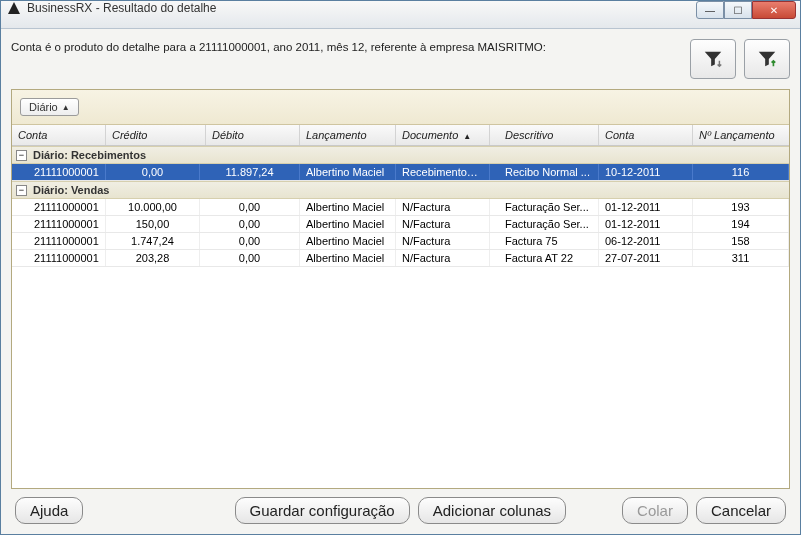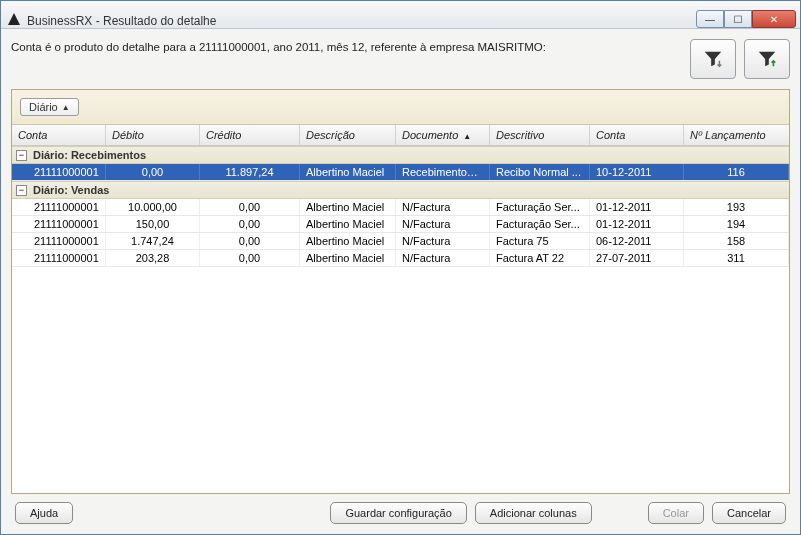--- a/index.html
+++ b/index.html
@@ -18,21 +18,21 @@
     background: #fff;
     border: 1px solid #5a7fa0;
     display: flex;
     flex-direction: column;
   }
   .titlebar {
     height: 28px;
     background: linear-gradient(#f8f8f8, #e4e8ec);
     border-bottom: 1px solid #b8c4d0;
     display: flex;
-    align-items: flex-end;
+    align-items: flex-start;
     padding: 0 4px 0 6px;
   }
   .titlebar .icon { margin-right: 6px; }
   .titlebar .title { flex: 1; font-size: 12px; color: #333; }
   .winbtns { display: flex; gap: 0; }
   .winbtn {
     width: 28px; height: 18px;
     border: 1px solid #7a8fa6;
     background: linear-gradient(#f5f8fb,#d8e2ec);
     display:flex; align-items:center; justify-content:center;
@@ -101,21 +101,21 @@
     white-space: nowrap;
     overflow:hidden;
     text-overflow: ellipsis;
     font-style: italic;
   }
   .c-conta  { width: 94px; }
   .c-deb    { width: 94px; text-align:left; }
   .c-cred   { width: 100px; text-align:left; }
   .c-desc   { width: 96px; }
   .c-doc    { width: 94px; }
-  .c-descv  { width: 100px; }
+  .c-descv  { width: 100px; margin-left: 9px; }
   .c-data   { width: 94px; }
   .c-lanc   { flex:1; text-align:left; border-right:none; }
   .tri-sm { font-size:8px; margin-left:2px; }
   .body { flex:1; overflow:auto; background:#fff; font-size:11px; }
   .grouprow {
     background: linear-gradient(#f0eee3,#e8e4d0);
     border-top: 1px solid #d6cfae;
     border-bottom: 1px solid #d6cfae;
     padding: 2px 4px;
     display:flex; align-items:center;
@@ -143,23 +143,23 @@
     color:#fff;
   }
   .row.selected .cell { border-right:1px solid #4a7acb; }
   .footerbar {
     display:flex; align-items:center; gap:8px;
     padding: 8px 4px 2px 4px;
   }
   .btn {
     border: 1px solid #8a8a8a;
     background: linear-gradient(#fdfdfd,#e6e6e6);
-    border-radius: 5px;
+    border-radius: 10px;
     padding: 4px 14px;
-    font-size: 11px;
+    font-size: 15px;
     color:#222;
     cursor: default;
   }
   .btn.disabled { color:#999; }
   .spacer { flex:1; }
 </style>
 </head>
 <body>
 
 <div class="window">
@@ -199,23 +199,23 @@
     <div class="gridwrap">
       <div class="grouppanel">
         <span class="groupchip">
           <span>Diário</span>
           <span class="tri">▲</span>
         </span>
       </div>
 
       <div class="headers">
         <div class="hcell c-conta">Conta</div>
+        <div class="hcell c-cred">Crédito</div>
         <div class="hcell c-deb">Débito</div>
-        <div class="hcell c-cred">Crédito</div>
-        <div class="hcell c-desc">Descrição</div>
+        <div class="hcell c-desc">Lançamento</div>
         <div class="hcell c-doc">
           <span>Documento</span>
           <span class="tri-sm">▲</span>
         </div>
         <div class="hcell c-descv">Descritivo</div>
         <div class="hcell c-data">Conta</div>
         <div class="hcell c-lanc">Nº Lançamento</div>
       </div>
 
       <div class="body" id="grid-body">

